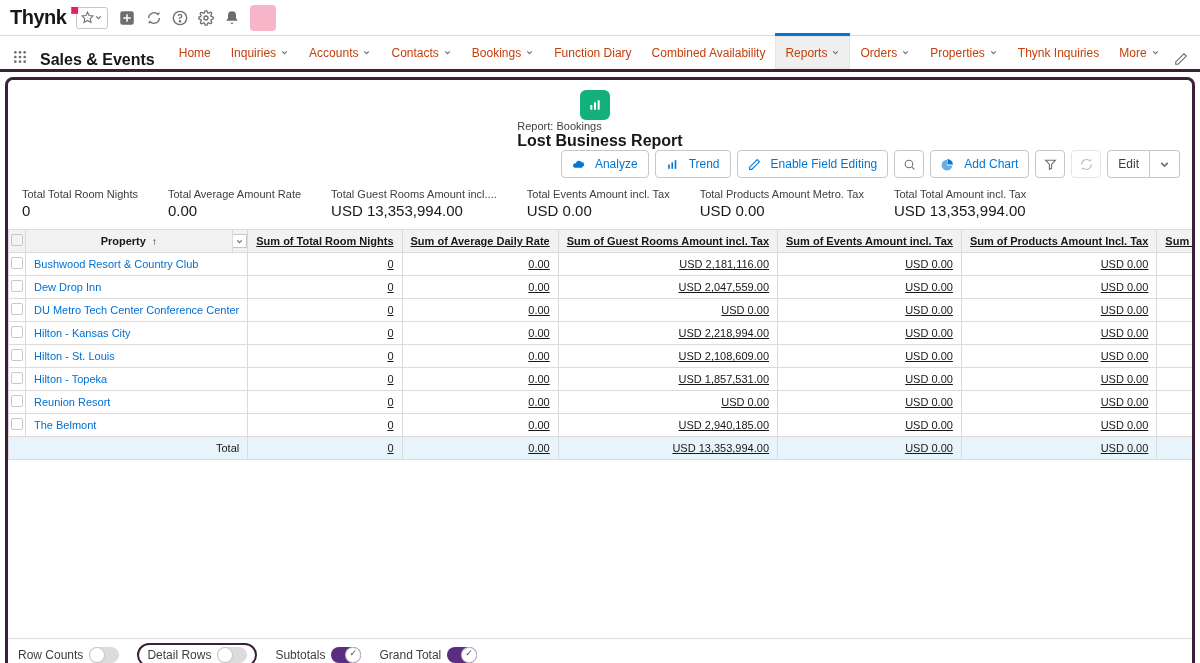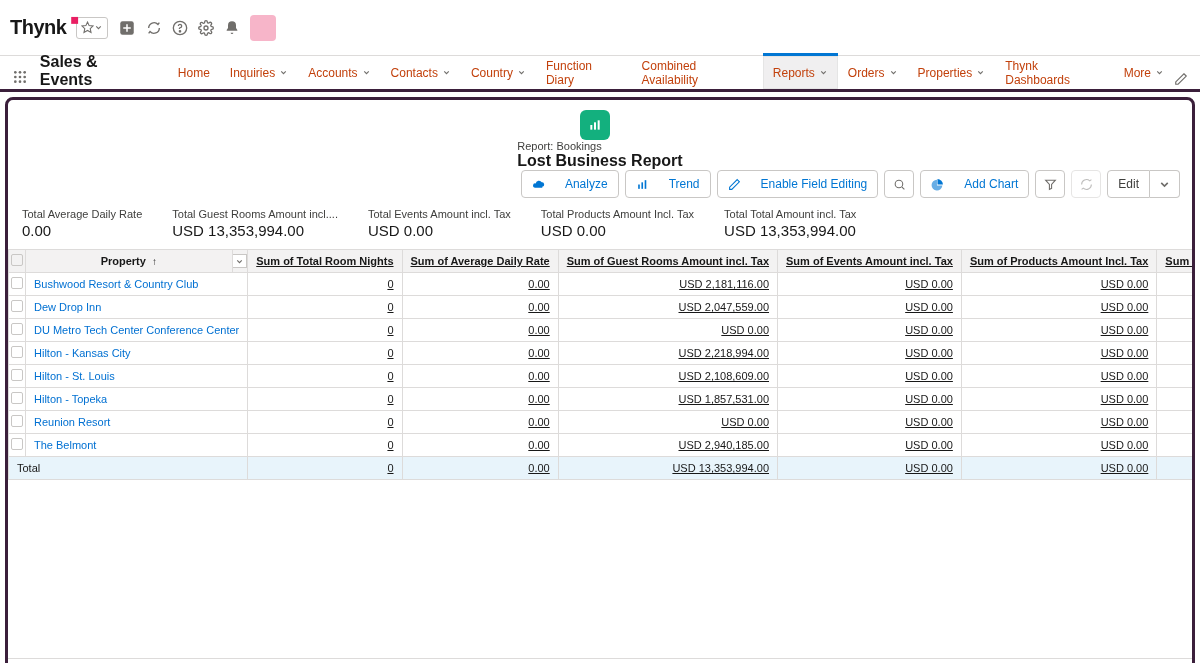--- a/index.html
+++ b/index.html
@@ -14,21 +14,21 @@
     --row-hover:#f3f2f2;
     --header-row:#f3f2f2;
     --footer-row:#e8f4fb;
     --pink:#f7b5c9;
   }
   *{box-sizing:border-box;font-family:-apple-system,BlinkMacSystemFont,"Segoe UI",Arial,sans-serif;}
   html,body{margin:0;padding:0;height:100%;}
   body{width:1200px;height:663px;overflow:hidden;background:#fff;color:var(--text);font-size:12px;}
 
   
-  .global-bar{height:56px;display:flex;align-items:center;border-bottom:1px solid var(--border);padding:0 10px;}
+  .global-bar{height:36px;display:flex;align-items:center;border-bottom:1px solid var(--border);padding:0 10px;}
   .logo{font-weight:600;font-size:20px;letter-spacing:-.5px;position:relative;padding-right:10px;}
   .logo sup{color:#e91e63;font-size:10px;position:absolute;top:-2px;right:-2px;}
   .search-wrap{flex:0 0 auto;margin-left:auto;margin-right:auto;}
   .search{width:290px;height:26px;border:1px solid #c9c7c5;border-radius:4px;display:flex;align-items:center;padding:0 8px;color:#706e6b;}
   .search svg{flex:0 0 auto;margin-right:6px;}
   .search input{border:none;outline:none;flex:1;font-size:12px;background:transparent;}
   .gh-right{display:flex;align-items:center;gap:10px;}
   .gh-chip{height:22px;border:1px solid #c9c7c5;border-radius:3px;display:flex;align-items:center;padding:0 4px;color:#706e6b;}
   .gh-icon{color:#706e6b;display:flex;align-items:center;cursor:pointer;}
   .avatar{width:26px;height:26px;border-radius:4px;background:var(--pink);}
@@ -48,21 +48,21 @@
 
   
   .frame{margin:5px;border:3px solid var(--brand-dark);border-radius:8px;height:596px;display:flex;flex-direction:column;background:#fff;overflow:hidden;}
 
   .rpt-head{display:flex;align-items:center;padding:10px 12px 6px;flex-direction:column;}
   .rpt-icon{width:30px;height:30px;border-radius:6px;background:#13b07e;display:flex;align-items:center;justify-content:center;margin-right:10px;}
   .rpt-icon svg{fill:#fff;}
   .rpt-titles .eyebrow{font-size:11px;color:#3e3e3c;}
   .rpt-titles .title{font-size:16px;font-weight:700;}
   .rpt-actions{margin-left:auto;display:flex;gap:6px;}
-  .btn{height:28px;border:1px solid #c9c7c5;border-radius:4px;background:#fff;display:flex;align-items:center;padding:0 10px;font-size:12px;color:#0176d3;cursor:pointer;gap:20px;}
+  .btn{height:28px;border:1px solid #c9c7c5;border-radius:4px;background:#fff;display:flex;align-items:center;padding:0 10px;font-size:12px;color:#0176d3;cursor:pointer;gap:10px;}
   .btn.gray{color:#3e3e3c;}
   .btn.icon-only{padding:0;width:30px;justify-content:center;color:#706e6b;}
   .btn-group{display:flex;}
   .btn-group .btn{border-radius:0;}
   .btn-group .btn:first-child{border-top-left-radius:4px;border-bottom-left-radius:4px;}
   .btn-group .btn:last-child{border-top-right-radius:4px;border-bottom-right-radius:4px;border-left:none;}
   .btn svg{width:13px;height:13px;}
 
   
   .kpis{display:flex;gap:30px;padding:4px 14px 10px;}
@@ -72,21 +72,21 @@
   
   .table-wrap{flex:1;overflow:auto;}
   table{border-collapse:collapse;width:100%;min-width:1060px;}
   th,td{border:1px solid var(--border);padding:5px 8px;font-size:11px;white-space:nowrap;}
   thead th{background:var(--header-row);font-weight:600;position:sticky;top:0;}
   th.first{width:198px;}
   td.link a{color:var(--link);text-decoration:none;}
   td.num, th.num{text-align:right;text-decoration:underline;}
   td.cb, th.cb{width:18px;text-align:center;padding:2px;}
   .cbox{width:12px;height:12px;border:1px solid #c9c7c5;border-radius:2px;display:inline-block;}
-  tfoot td{background:var(--footer-row);font-weight:400;}
+  tfoot td{background:var(--footer-row);font-weight:400;text-align:right;}
   .col-dd{width:14px;padding:0;}
   .col-dd .dd{width:14px;height:14px;border:1px solid #c9c7c5;border-left:none;display:flex;align-items:center;justify-content:center;margin-left:auto;background:#fff;}
   .sort-arrow{font-size:10px;margin-left:3px;}
 
   
   .toggles{height:32px;border-top:1px solid var(--border);display:flex;align-items:center;gap:18px;padding:0 10px;font-size:12px;color:#3e3e3c;}
   .tg{display:flex;align-items:center;gap:6px;}
   .switch{width:30px;height:16px;border-radius:10px;background:#dcdcdc;position:relative;cursor:pointer;}
   .switch .knob{width:14px;height:14px;border-radius:50%;background:#fff;position:absolute;top:1px;left:1px;box-shadow:0 0 0 1px #c9c7c5;}
   .switch.on{background:var(--brand-purple);}
@@ -174,21 +174,21 @@
           <polyline points="6 9 12 15 18 9"></polyline>
         </svg>
       </div>
       <div class="nav-tab">
         <span>Contacts</span>
         <svg class="chev" viewBox="0 0 24 24" fill="none" stroke="#706e6b" stroke-width="3">
           <polyline points="6 9 12 15 18 9"></polyline>
         </svg>
       </div>
       <div class="nav-tab">
-        <span>Country</span>
+        <span>Bookings</span>
         <svg class="chev" viewBox="0 0 24 24" fill="none" stroke="#706e6b" stroke-width="3">
           <polyline points="6 9 12 15 18 9"></polyline>
         </svg>
       </div>
       <div class="nav-tab">
         <span>Function Diary</span>
       </div>
       <div class="nav-tab">
         <span>Combined Availability</span>
       </div>
@@ -204,21 +204,21 @@
           <polyline points="6 9 12 15 18 9"></polyline>
         </svg>
       </div>
       <div class="nav-tab">
         <span>Properties</span>
         <svg class="chev" viewBox="0 0 24 24" fill="none" stroke="#706e6b" stroke-width="3">
           <polyline points="6 9 12 15 18 9"></polyline>
         </svg>
       </div>
       <div class="nav-tab">
-        <span>Thynk Dashboards</span>
+        <span>Thynk Inquiries</span>
       </div>
       <div class="nav-tab">
         <span>More</span>
         <svg class="chev" viewBox="0 0 24 24" fill="none" stroke="#706e6b" stroke-width="3">
           <polyline points="6 9 12 15 18 9"></polyline>
         </svg>
       </div>
     </div>
   <div class="nav-flex"></div>
   <div class="nav-right">
@@ -297,33 +297,37 @@
           <svg class="chev" viewBox="0 0 24 24" fill="none" stroke="#706e6b" stroke-width="3">
               <polyline points="6 9 12 15 18 9"></polyline>
             </svg>
         </div>
       </div>
     </div>
   </div>
 
   <div class="kpis" id="kpis">
       <div class="kpi">
-        <div class="lbl">Total Average Daily Rate</div>
+        <div class="lbl">Total Total Room Nights</div>
+        <div class="val">0</div>
+      </div>
+      <div class="kpi">
+        <div class="lbl">Total Average Amount Rate</div>
         <div class="val">0.00</div>
       </div>
       <div class="kpi">
         <div class="lbl">Total Guest Rooms Amount incl....</div>
         <div class="val">USD 13,353,994.00</div>
       </div>
       <div class="kpi">
         <div class="lbl">Total Events Amount incl. Tax</div>
         <div class="val">USD 0.00</div>
       </div>
       <div class="kpi">
-        <div class="lbl">Total Products Amount Incl. Tax</div>
+        <div class="lbl">Total Products Amount Metro. Tax</div>
         <div class="val">USD 0.00</div>
       </div>
       <div class="kpi">
         <div class="lbl">Total Total Amount incl. Tax</div>
         <div class="val">USD 13,353,994.00</div>
       </div>
     </div>
 
   <div class="table-wrap">
     <table>

